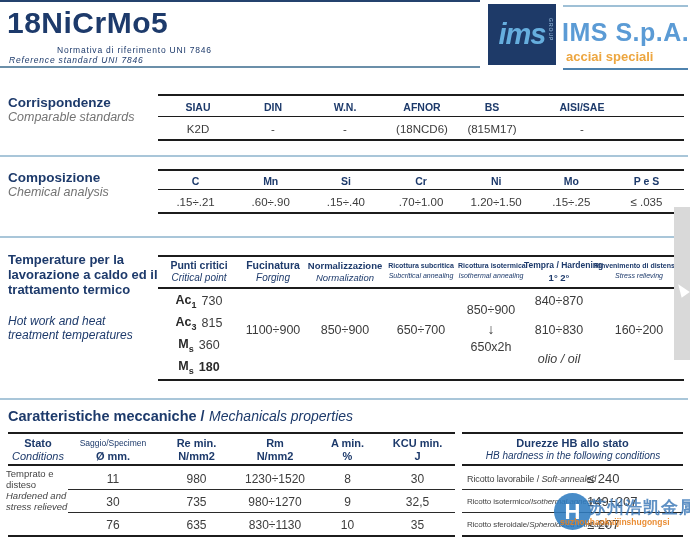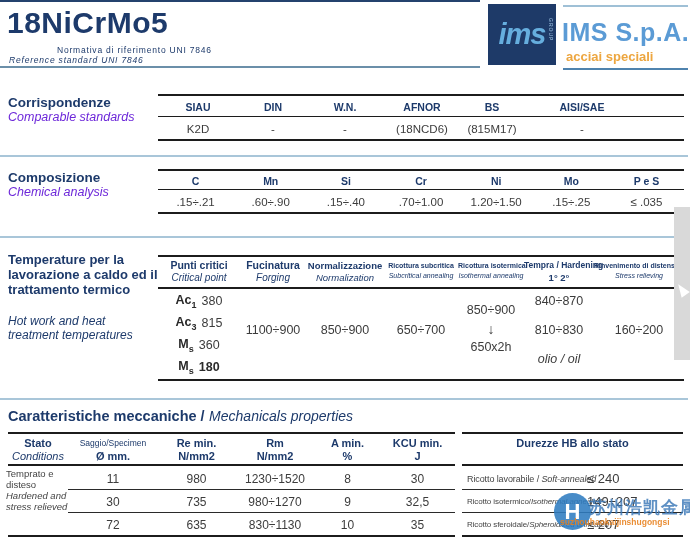--- a/index.html
+++ b/index.html
@@ -20,21 +20,21 @@
   .logo-box { left:488px; top:4px; width:68px; height:61px; background:#1e3a68; display:flex; align-items:center; justify-content:center; }
   .logo-ims { color:#66aede; font-size:29px; font-weight:800; font-style:italic; letter-spacing:-1px; }
   .logo-group { position:absolute; right:2px; top:14px; writing-mode:vertical-rl; font-size:5px; color:#9fc4e4; letter-spacing:1px; }
   .line-tr { left:563px; top:5px; width:125px; height:2px; background:#9fc0d6; }
   .company { left:562px; top:18px; font-size:25px; font-weight:800; color:#5b9bd5; letter-spacing:.5px; }
   .tagline { left:566px; top:49px; font-size:13px; color:#eda63f; font-weight:600; }
   .line-br { left:563px; top:68px; width:125px; height:2px; background:#4f83ae; }
 
   
   .sec-it { font-size:13.5px; font-weight:bold; color:#1d3a6b; }
-  .sec-en { font-size:12.5px; font-style:italic; color:#6d28d9; }
+  .sec-en { font-size:12.5px; font-style:italic; color:#737373; }
 
   
   .std-grid { position:absolute; left:158px; width:526px; display:grid;
               grid-template-columns:80px 70px 74px 80px 60px 120px 1fr; text-align:center; }
   .cmp-grid { position:absolute; left:158px; width:526px; display:grid;
               grid-template-columns:repeat(7,1fr); text-align:center; }
   .ghdr { font-size:10.5px; font-weight:bold; color:#1d3a6b; line-height:17px; }
   .gval { font-size:11.5px; color:#3c3c3c; line-height:18px; }
 
   
@@ -198,21 +198,21 @@
   <div class="t-col" style="left:594px;top:261px;width:90px">
     <div class="t-hit-sm">Rinvenimento di distensione</div>
     <div class="t-hen-sm">Stress relieving</div>
   </div>
 
   <div class="rule" style="left:158px;top:287px;width:526px;height:1.5px"></div>
 
   <div class="t-col" style="left:158px;top:290px;width:82px">
     <div class="cp-row">
       <span class="cp-sym"><span>Ac</span><sub>1</sub></span>
-      <span class="cp-val">380</span>
+      <span class="cp-val">730</span>
     </div>
     <div class="cp-row">
       <span class="cp-sym"><span>Ac</span><sub>3</sub></span>
       <span class="cp-val">815</span>
     </div>
     <div class="cp-row">
       <span class="cp-sym"><span>M</span><sub>s</sub></span>
       <span class="cp-val">360</span>
     </div>
     <div class="cp-row cp-bold">
@@ -285,30 +285,31 @@
   <div class="sep" style="left:68px;top:489px;width:387px"></div>
   <div class="mech-row" style="top:490px">
     <div class="cell cw2">30</div>
     <div class="cell cw3">735</div>
     <div class="cell cw4">980÷1270</div>
     <div class="cell cw5">9</div>
     <div class="cell cw6">32,5</div>
   </div>
   <div class="sep" style="left:68px;top:512px;width:387px"></div>
   <div class="mech-row" style="top:513px">
-    <div class="cell cw2">72</div>
+    <div class="cell cw2">76</div>
     <div class="cell cw3">635</div>
     <div class="cell cw4">830÷1130</div>
     <div class="cell cw5">10</div>
     <div class="cell cw6">35</div>
   </div>
   <div class="rule" style="left:8px;top:535px;width:447px;height:1.5px"></div>
 
   <div class="rule" style="left:462px;top:432px;width:221px;height:2px"></div>
   <div class="hb-title1">Durezze HB allo stato</div>
+  <div class="hb-title2">HB hardness in the following conditions</div>
   <div class="rule" style="left:462px;top:464px;width:221px;height:1.5px"></div>
 
   <div class="hb-row" style="top:467px">
     <div class="hb-label" style="font-size:9px"><span>Ricotto lavorabile / </span><span class="en">Soft-annealed</span></div>
     <div class="hb-val">≤ 240</div>
   </div>
   <div class="sep" style="left:462px;top:489px;width:221px"></div>
   <div class="hb-row" style="top:490px">
     <div class="hb-label"><span>Ricotto isotermico/</span><span class="en">Isothermal annealed</span></div>
     <div class="hb-val">149÷207</div>

